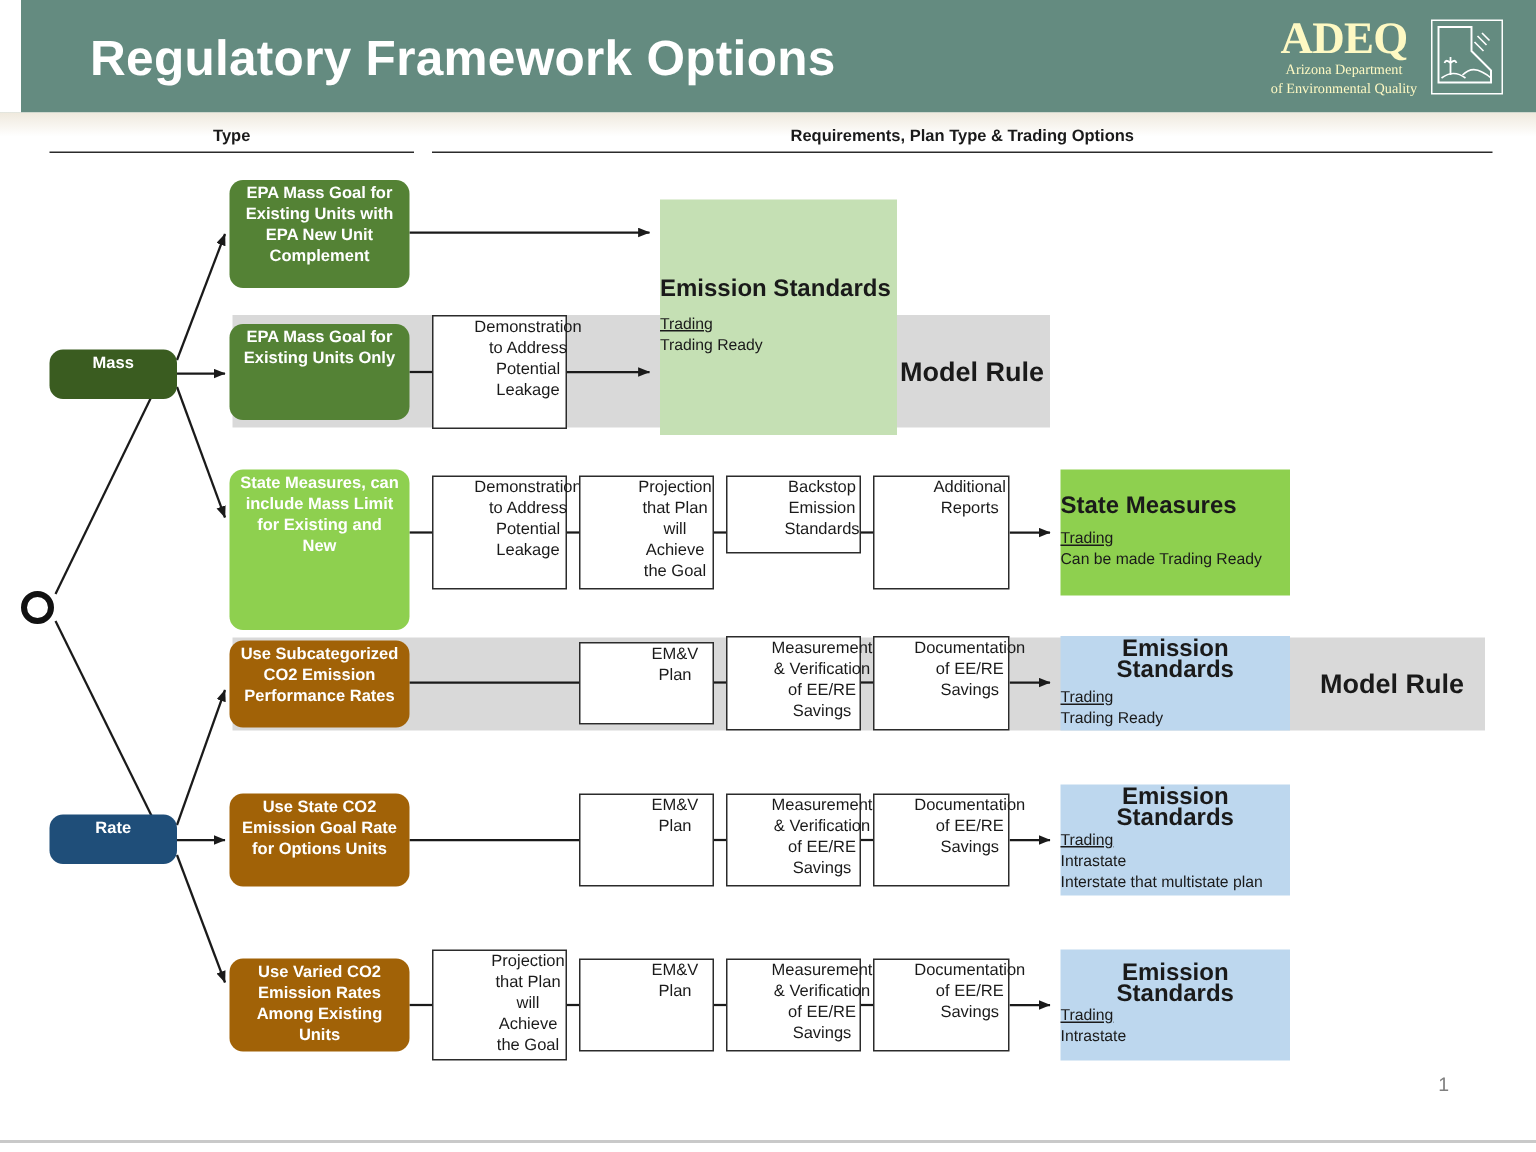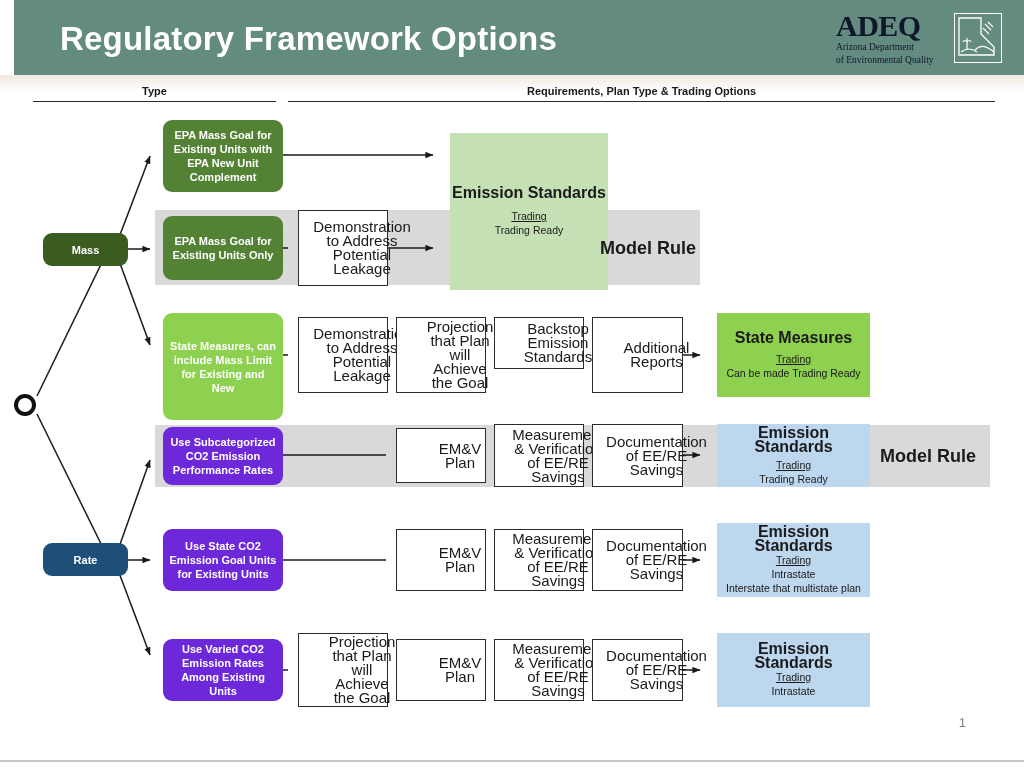--- a/index.html
+++ b/index.html
@@ -19,48 +19,48 @@
     background:#648b80;
   }
   .header-band .edge-l{position:absolute;left:0;top:0;width:14px;height:75px;background:#ffffff;}
   .header-title{
     position:absolute;left:60px;top:20px;
     font-size:33px;color:#ffffff;font-weight:700;letter-spacing:0.2px;
     white-space:nowrap;
   }
   
   .logo{position:absolute;left:836px;top:12px;width:164px;height:52px;}
-  .logo-text{position:absolute;left:0;top:0;width:120px;text-align:left;color:#0f172a;}
+  .logo-text{position:absolute;left:0;top:0;width:120px;text-align:center;color:#fef9c3;}
   .logo-acr{font-family:"Liberation Serif", serif;font-weight:bold;font-size:30px;line-height:28px;letter-spacing:-0.5px;}
   .logo-sub{font-family:"Liberation Serif", serif;font-size:9.5px;line-height:10.5px;margin-top:2px;}
   .logo-mark{position:absolute;left:118px;top:1px;width:46px;height:48px;border:1.5px solid #ffffff;}
   .logo-mark svg{display:block;}
 
   
   .wash{position:absolute;left:0;top:75px;width:1024px;height:16px;
         background:linear-gradient(180deg,#efe9dd 0%,#ffffff 100%);}
 
   
   .col-head{position:absolute;font-size:11px;font-weight:bold;color:#1a1a1a;text-align:center;}
   .rule{position:absolute;height:0;border-top:1.4px solid #2b2b2b;}
 
   
   .band{position:absolute;background:#d9d9d9;}
 
   
-  .node{position:absolute;box-sizing:border-box;display:flex;align-items:center;justify-content:center;text-align:center;margin-left:10px;}
+  .node{position:absolute;box-sizing:border-box;display:flex;align-items:flex-start;justify-content:center;text-align:center;}
   .pill{border-radius:9px;color:#ffffff;font-weight:bold;font-size:11px;line-height:14px;padding:2px 6px;}
   .pill.dark-green{background:#3a5c20;}
   .pill.mid-green{background:#548235;}
   .pill.lt-green{background:#8ed04f;}
   .pill.dark-blue{background:#1f4e79;}
-  .pill.mid-blue{background:#6d28d9;}
+  .pill.mid-blue{background:#a16207;}
 
   .proc{background:#ffffff;border:1.4px solid #2b2b2b;color:#1a1a1a;
-        font-size:15px;line-height:14px;font-weight:400;padding-left:38px;}
+        font-size:11px;line-height:14px;font-weight:400;padding-left:38px;}
 
   .term{color:#1a1a1a;font-size:10.5px;line-height:14px;}
   .term.green{background:#c5e0b4;}
   .term.blue{background:#bdd7ee;}
   .term b{font-size:16px;}
   .term u{text-decoration:underline;}
 
   .modelrule{position:absolute;font-size:18px;font-weight:bold;color:#1a1a1a;
              text-align:center;line-height:24px;display:flex;align-items:center;justify-content:center;}
 
@@ -224,21 +224,21 @@
     <b>Emission Standards</b>
     <div style="height:4px;"></div>
     <u>Trading</u>
     <span>Trading Ready</span>
   </div>
   <div class="modelrule" style="left:866px;top:424px;width:124px;height:63px;">
     <span>Model Rule</span>
   </div>
 
   <div class="node pill mid-blue" style="left:153px;top:529px;width:120px;height:62px;">
-    <span>Use State CO2 Emission Goal Units for Existing Units</span>
+    <span>Use State CO2 Emission Goal Rate for Options Units</span>
   </div>
   <div class="node proc" style="left:386px;top:529px;width:90px;height:62px;">
     <span>EM&amp;V Plan</span>
   </div>
   <div class="node proc" style="left:484px;top:529px;width:90px;height:62px;">
     <span>Measurement &amp; Verification of EE/RE Savings</span>
   </div>
   <div class="node proc" style="left:582px;top:529px;width:91px;height:62px;">
     <span>Documentation of EE/RE Savings</span>
   </div>

